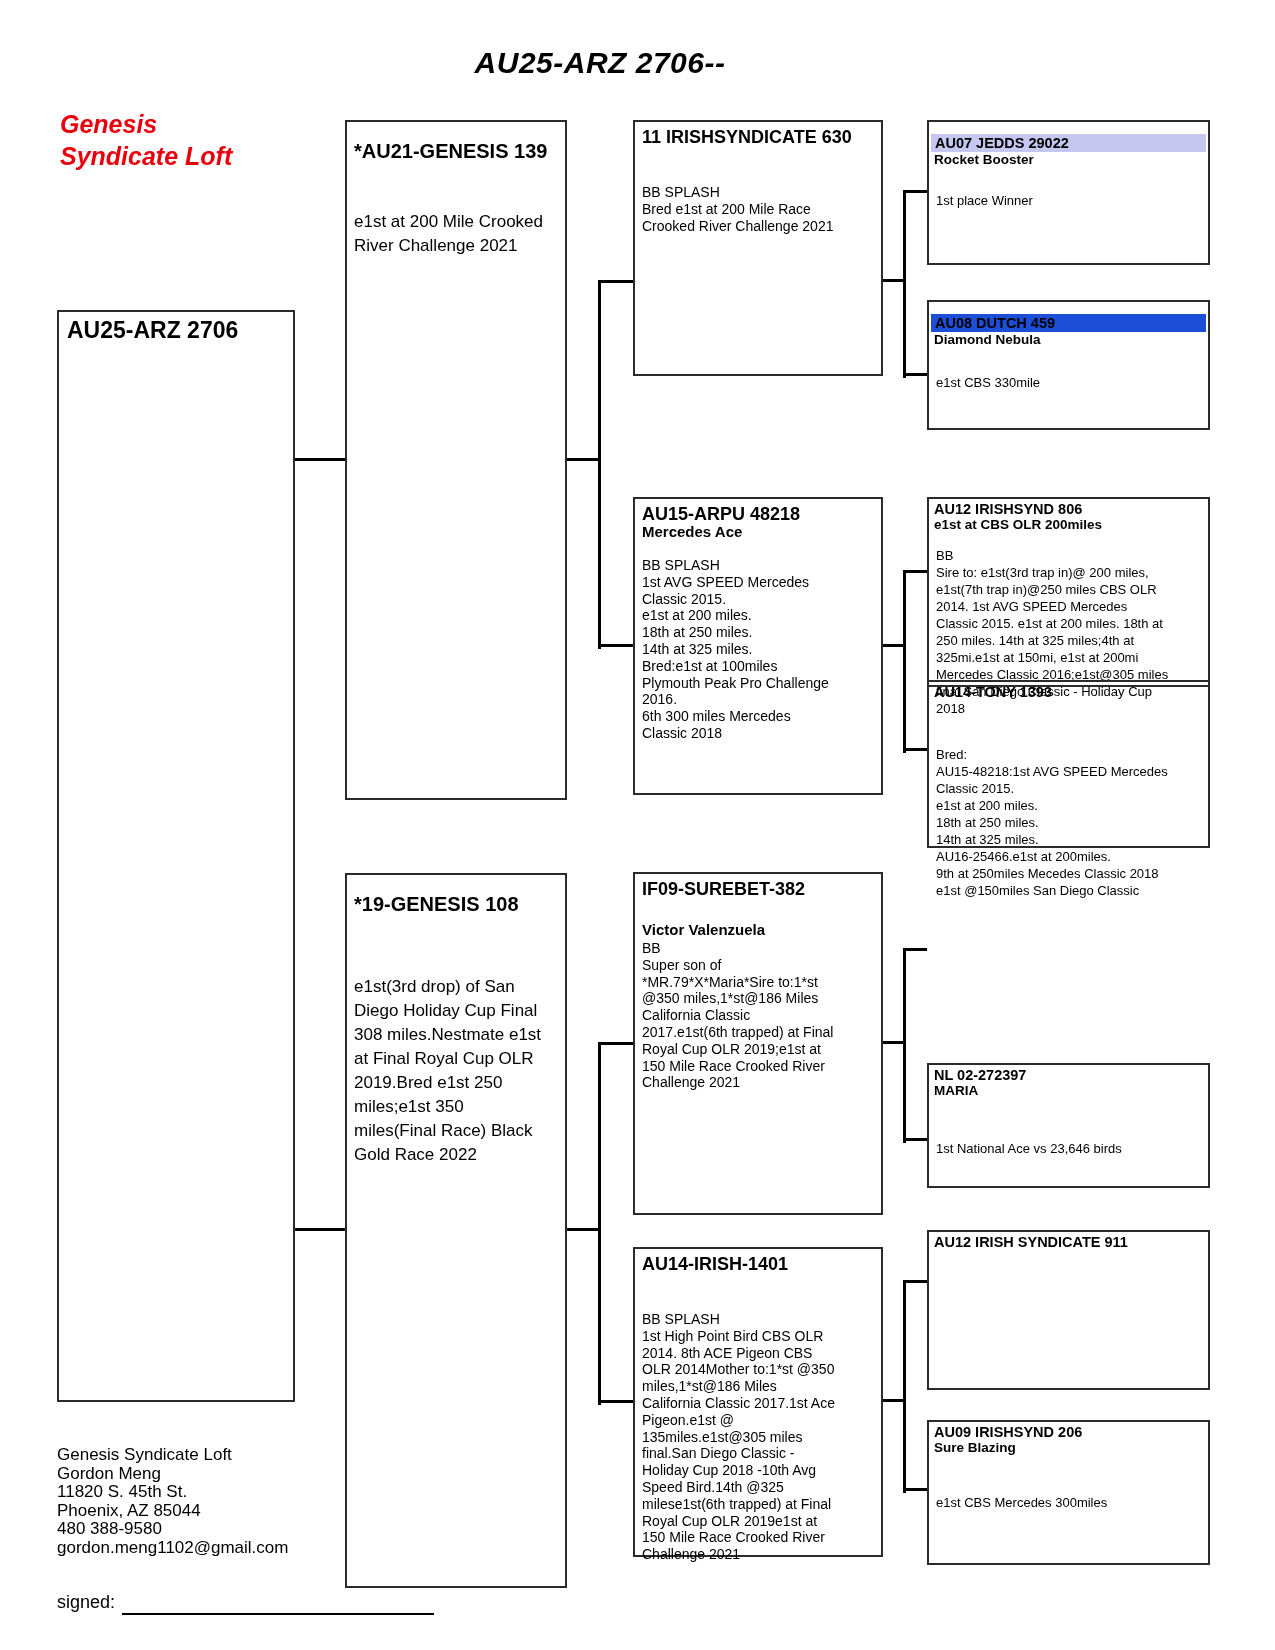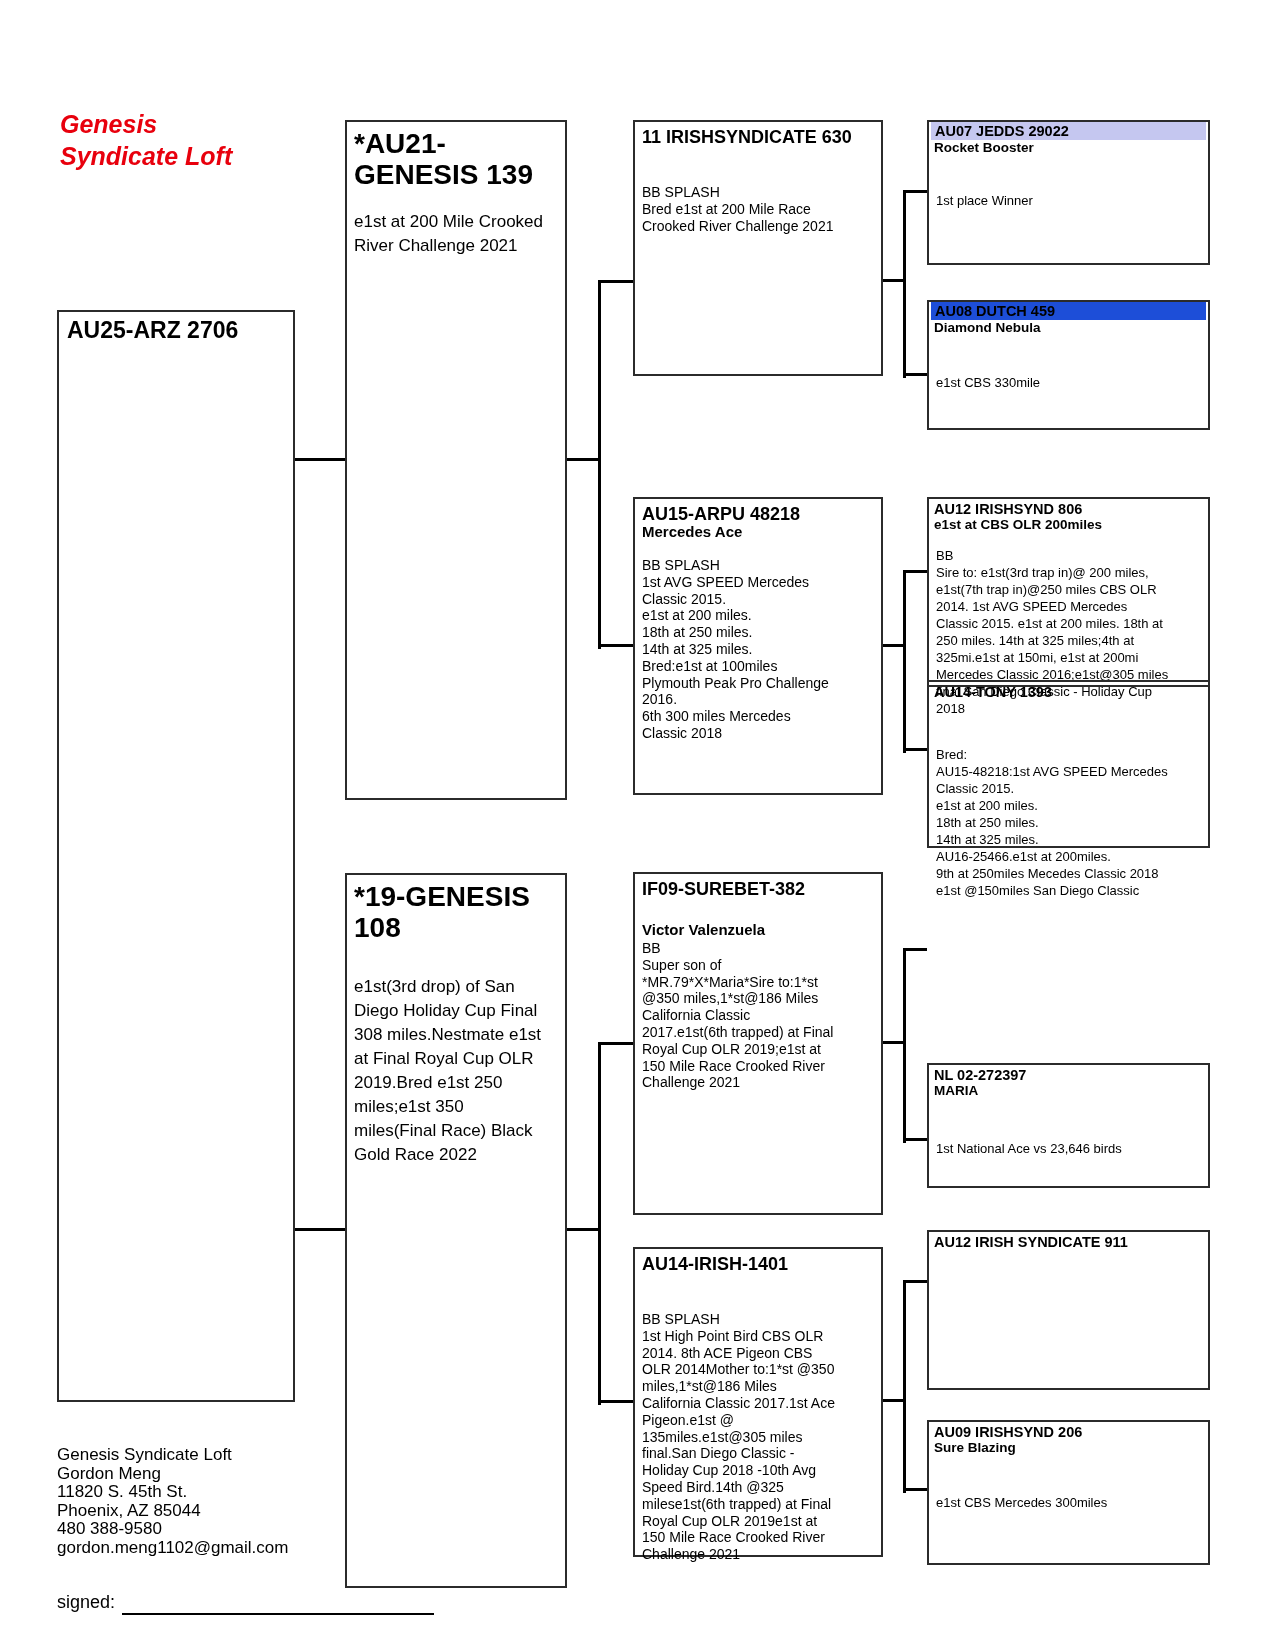--- a/index.html
+++ b/index.html
@@ -15,48 +15,49 @@
 
   .box{position:absolute;border:2px solid #2b2b2b;background:transparent;box-sizing:border-box}
   .box-id{font-weight:bold;line-height:1.12}
   .box-name{font-weight:bold;line-height:1.12}
   .notes{position:absolute;white-space:pre-line}
 
   
   .c1 .box-id{font-size:23px;padding:6px 8px 0}
 
   
-  .c2 .box-id{font-size:28px;padding:6px 7px 0}
+  .c2 .box-id{font-size:20px;padding:18px 7px 0}
   .c2 .notes{left:7px;width:225px;font-size:17px;line-height:24px}
 
   
   .c3 .box-id{font-size:18px;padding:5px 7px 0}
   .c3 .box-name{font-size:15px;padding:0 7px}
   .c3 .notes{left:7px;width:248px;font-size:14px;line-height:16.8px}
 
   
   .c4 .box-id{font-size:14.5px;padding:2px 5px 0}
-  .c4 .box-id.hl{margin:0 2px 0;padding:1px 4px 1px}
+  .c4 .box-id.hl{margin:12px 2px 0;padding:1px 4px 1px}
   .c4 .box-name{font-size:13.5px;padding:0 5px}
   .c4 .notes{left:7px;width:295px;font-size:13px;line-height:17px}
 
   .hline{position:absolute;height:0;border-top:3px solid #000}
   .vline{position:absolute;width:0;border-left:3px solid #000}
 
   .footer-contact{position:absolute;left:57px;top:1446px;width:290px;
                   font-size:17px;line-height:18.5px;white-space:pre-line}
   .signed{position:absolute;left:57px;top:1592px;font-size:18px}
   .sign-line{position:absolute;left:122px;top:1592px;width:312px;height:21px;
              border-bottom:2px solid #000}
 </style>
 </head>
 <body>
 
 <div class="page">
 
+  <div class="page-title">AU25-ARZ 2706--</div>
 
   <div class="loft-name" style="color: rgb(232, 0, 13);">Genesis
 Syndicate Loft</div>
 
   <div class="box c1" style="left:57px;top:310px;width:238px;height:1092px">
     <div class="box-id">AU25-ARZ 2706</div>
   </div>
 
   <div class="box c2" style="left:345px;top:120px;width:222px;height:680px">
     <div class="box-id">*AU21-GENESIS 139</div>

